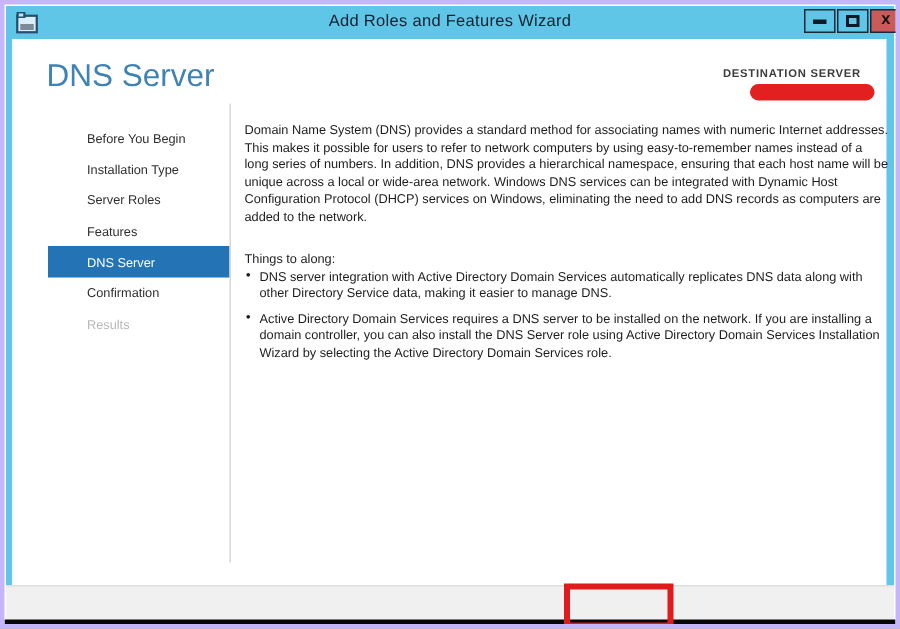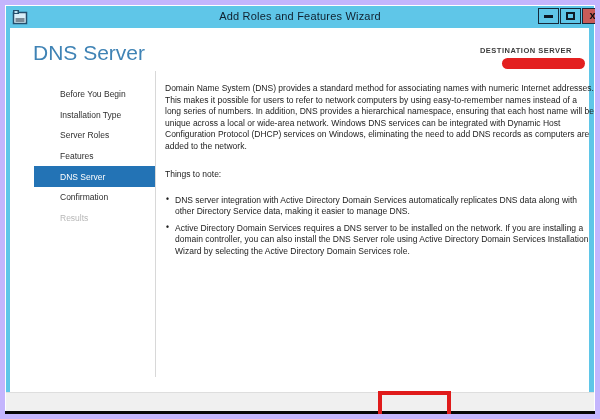--- a/index.html
+++ b/index.html
@@ -2,21 +2,21 @@
 <html><head>
 <meta charset="utf-8">
 <style>
   * { margin:0; padding:0; box-sizing:border-box; }
   html,body { background:#888; }
   body { font-family:"Liberation Sans", sans-serif; }
 
   .screen {
     position:relative; width:600px; height:419px;
     background:#fff; overflow:hidden;
-    border:5px solid #c4b5fd;
+    border:3px solid #c4b5fd;
   }
 
   
   .titlebar {
     position:absolute; left:1px; right:1px; top:1px; height:22px;
     background:#5fc6e8;
   }
   .titlebar-title {
     position:absolute; left:0; right:0; top:4px; text-align:center;
     font-size:11px; color:#10202e; letter-spacing:0.2px;
@@ -64,21 +64,21 @@
   .nav-sep {
     position:absolute; left:150px; top:66px; width:1px; height:306px; background:#d8d8d8;
   }
 
   
   .content {
     position:absolute; left:160px; top:78px; width:429px;
     font-size:8.5px; line-height:11.5px; color:#1c1c1c;
   }
   .note-heading { margin-top:17px; }
-  .notes { list-style:none; margin-top:14px; }
+  .notes { list-style:none; margin-top:0; }
   .notes li { position:relative; padding-left:10px; margin-bottom:5px; }
   .notes li::before { content:"\2022"; position:absolute; left:1px; top:-1px; font-weight:bold; }
 
   
   .footer {
     position:absolute; left:1px; right:1px; top:387px; height:29px;
     background:#f0f0f0; border-top:1px solid #dedede;
   }
   .btn {
     position:absolute; top:8px; height:17px;
@@ -135,21 +135,21 @@
     <li>Server Roles</li>
     <li>Features</li>
     <li class="selected">DNS Server</li>
     <li>Confirmation</li>
     <li class="disabled">Results</li>
   </ul>
   <div class="nav-sep"></div>
 
   <div class="content">
     <p>Domain Name System (DNS) provides a standard method for associating names with numeric Internet addresses. This makes it possible for users to refer to network computers by using easy-to-remember names instead of a long series of numbers. In addition, DNS provides a hierarchical namespace, ensuring that each host name will be unique across a local or wide-area network. Windows DNS services can be integrated with Dynamic Host Configuration Protocol (DHCP) services on Windows, eliminating the need to add DNS records as computers are added to the network.</p>
-    <p class="note-heading">Things to note:</p>
+    <p class="note-heading">Things to along:</p>
     <ul class="notes">
       <li>DNS server integration with Active Directory Domain Services automatically replicates DNS data along with other Directory Service data, making it easier to manage DNS.</li>
       <li>Active Directory Domain Services requires a DNS server to be installed on the network. If you are installing a domain controller, you can also install the DNS Server role using Active Directory Domain Services Installation Wizard by selecting the Active Directory Domain Services role.</li>
     </ul>
   </div>
 
   <div class="footer">
     <button class="btn previous">&lt; Previous</button>
     <button class="btn next">Next &gt;</button>
     <button class="btn install" disabled="">Install</button>

